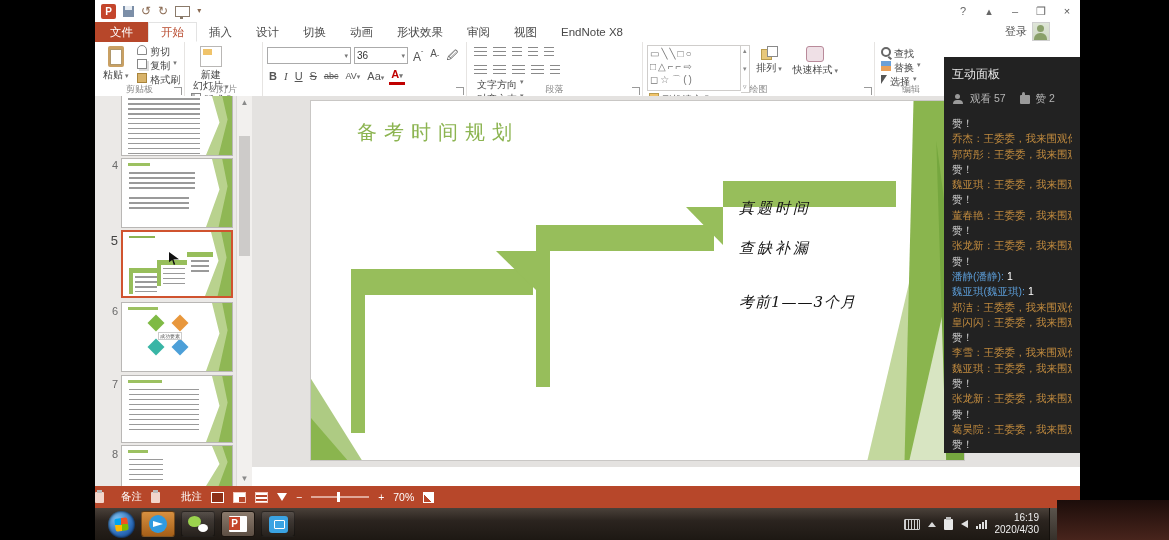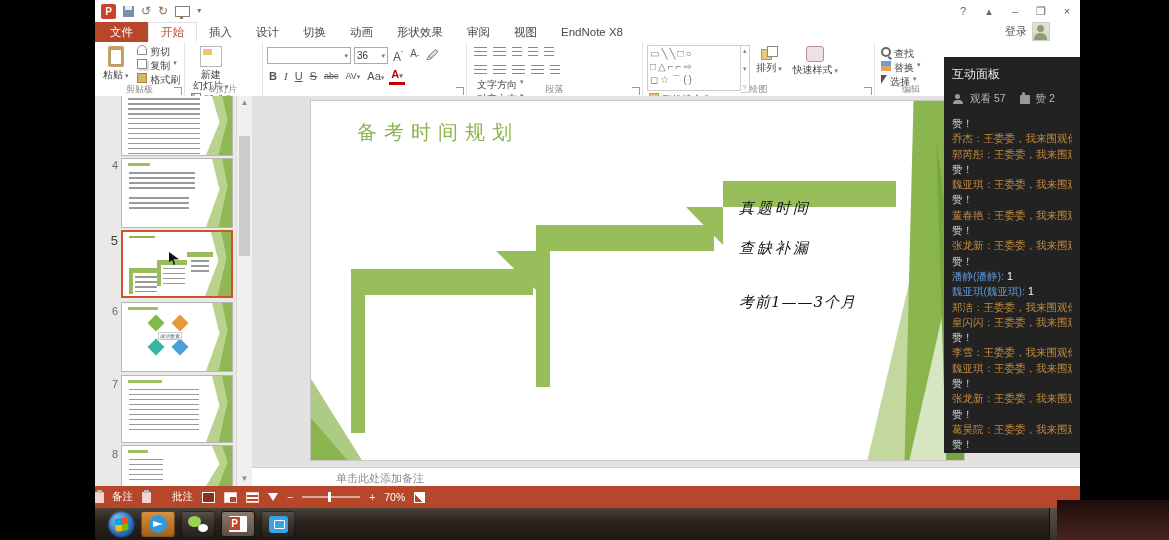--- a/index.html
+++ b/index.html
@@ -278,21 +278,21 @@
       </div>
       <div class="grp-label">幻灯片</div>
     </div>
 
     <div class="grp" style="width:204px">
       <div class="fontrow">
         <span class="fsel" style="width:84px">
             <span></span>
             <span class="drop">▾</span>
           </span>
-        <span class="fsel" style="width:34px">
+        <span class="fsel" style="width:54px">
             <span>36</span>
             <span class="drop">▾</span>
           </span>
         <span class="fbtn" style="font-size:12px">A<sup style="font-size:7px">ˆ</sup></span>
         <span class="fbtn" style="font-size:10px">A<sub style="font-size:7px">ˇ</sub></span>
         <span class="fbtn">🖉</span>
       </div>
       <div class="fontrow">
         <span class="fbtn b">B</span>
         <span class="fbtn i">I</span>
@@ -504,27 +504,24 @@
 
         <div class="tri" style="left:375px;top:106px;width:37px;height:38px"></div>
         <div class="bar" style="left:412px;top:80px;width:173px;height:26px"></div>
         <div class="b3line" style="left:428px;top:98px">真题时间</div>
         <div class="b3line" style="left:428px;top:138px">查缺补漏</div>
         <div class="b3line" style="left:428px;top:192px;letter-spacing:1px">考前1——3个月</div>
       </div>
     </div>
   </div>
 
-  <div class="notesbar">
-    <span>单击此处添加备注</span>
-  </div>
 
   <div class="statusbar">
     <div class="rgt">
-      <span style="display:flex;align-items:center;gap:8px">
+      <span style="display:flex;align-items:center;gap:17px">
           <span class="ic-clipb" style="background:#f2d5cb"></span>
           <span>备注</span>
         </span>
       <span style="display:flex;align-items:center;gap:21px">
           <span class="ic-clipb" style="background:#f2d5cb"></span>
           <span>批注</span>
         </span>
       <span class="svi on"></span>
       <span class="svi grid"></span>
       <span class="svi read"></span>
@@ -629,14 +626,30 @@
     </div>
   <div class="tbtn">
       <span class="ic-wx"></span>
     </div>
   <div class="tbtn act">
       <span class="ic-ppt"></span>
     </div>
   <div class="tbtn">
       <span class="ic-vid"></span>
     </div>
+  <div class="tray" style="margin-right:8px">
+    <span class="ic-kb"></span>
+    <span class="ic-up"></span>
+    <span class="ic-clipb"></span>
+    <span class="ic-spk"></span>
+    <span class="ic-sig">
+        <i style="height:3px"></i>
+        <i style="height:5px"></i>
+        <i style="height:7px"></i>
+        <i style="height:9px"></i>
+      </span>
+    <span class="clock">
+      <span>16:19</span><br>
+      <span>2020/4/30</span>
+    </span>
+  </div>
   <div class="showdesk"></div>
 </div>
 
 </body></html>

